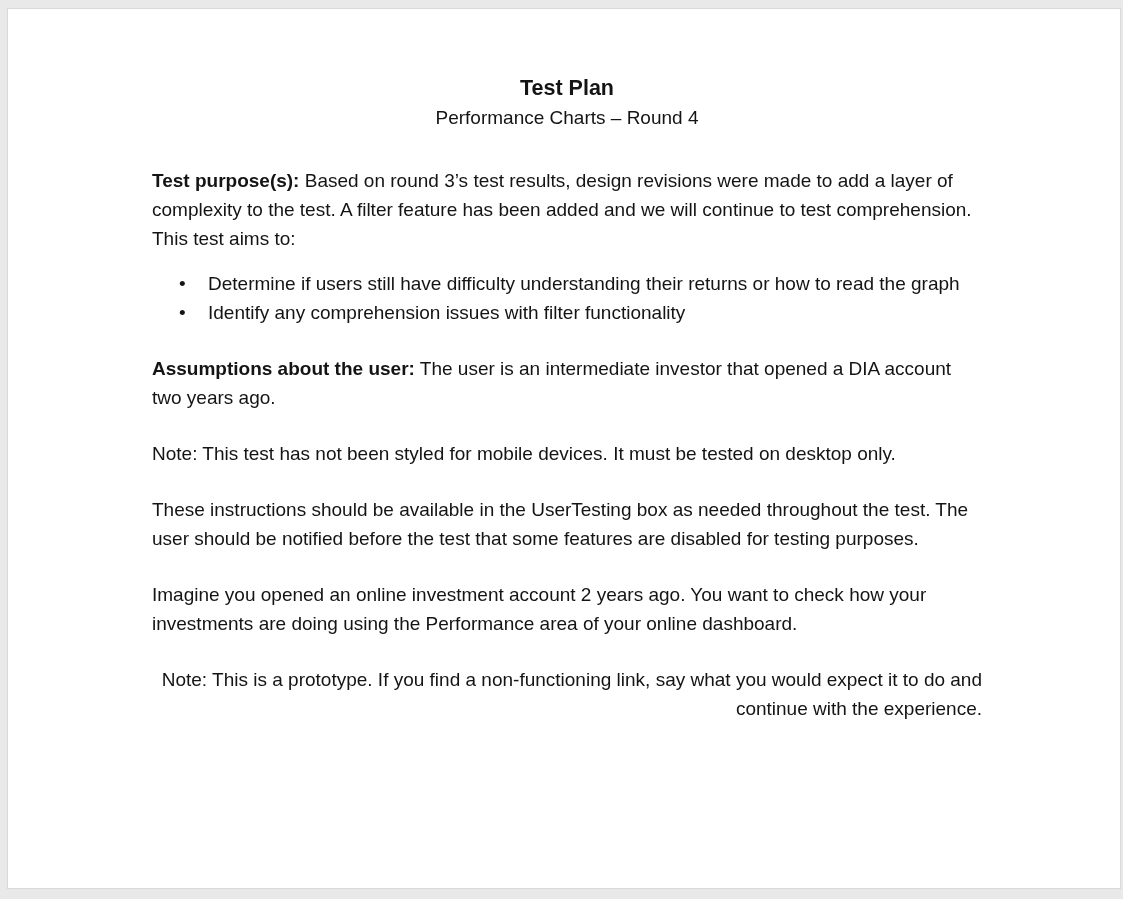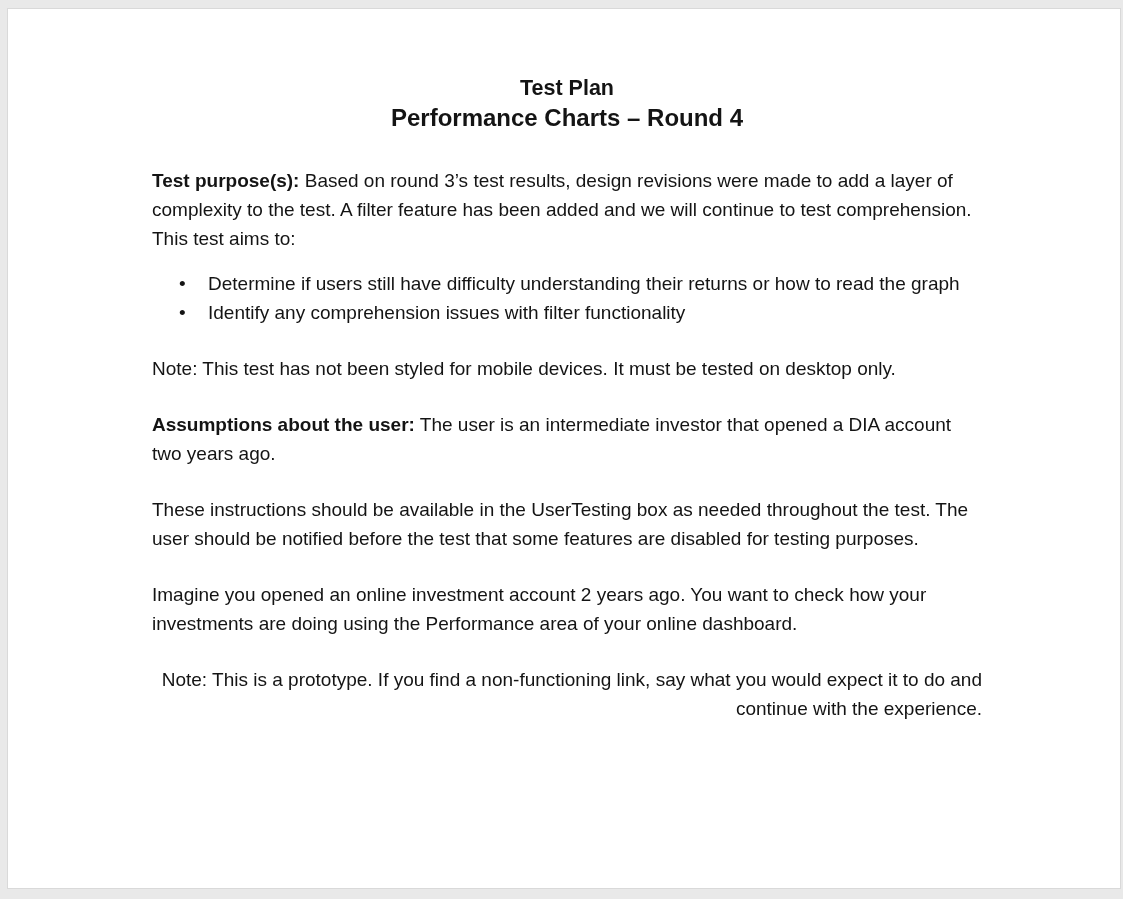--- a/index.html
+++ b/index.html
@@ -39,23 +39,23 @@
     text-align: center;
     margin-bottom: 33px;
   }
   .doc-title {
     font-size: 21.5px;
     line-height: 30px;
     font-weight: bold;
     margin: 0;
   }
   .doc-subtitle {
-    font-size: 24px;
+    font-size: 19px;
     line-height: 30px;
-    font-weight: bold;
+    font-weight: normal;
     margin: 0;
   }
   .block { margin: 0 0 27px 0; }
   .block:last-child { margin-bottom: 0; text-align: right; }
   p { margin: 16px; }
   .lead-bold { font-weight: bold; }
   .italic { }
   ul.bullets {
     margin: 0;
     padding: 0 0 0 72px;
@@ -86,25 +86,25 @@
 
       <div class="block">
         <p><span class="lead-bold">Test purpose(s):</span><span> Based on round 3’s test results, design revisions were made to add a layer of complexity to the test. A filter feature has been added and we will continue to test comprehension. This test aims to:</span></p>
         <ul class="bullets">
           <li>Determine if users still have difficulty understanding their returns or how to read the graph</li>
           <li>Identify any comprehension issues with filter functionality</li>
         </ul>
       </div>
 
       <div class="block">
-        <p>Note: This test has not been styled for mobile devices. It must be tested on desktop only.</p>
+        <p><span class="lead-bold">Assumptions about the user:</span><span> The user is an intermediate investor that opened a DIA account two years ago.</span></p>
       </div>
 
       <div class="block">
-        <p><span class="lead-bold">Assumptions about the user:</span><span> The user is an intermediate investor that opened a DIA account two years ago.</span></p>
+        <p>Note: This test has not been styled for mobile devices. It must be tested on desktop only.</p>
       </div>
 
       <div class="block">
         <p class="italic">These instructions should be available in the UserTesting box as needed throughout the test. The user should be notified before the test that some features are disabled for testing purposes.</p>
       </div>
 
       <div class="block">
         <p>Imagine you opened an online investment account 2 years ago. You want to check how your investments are doing using the Performance area of your online dashboard.</p>
       </div>
 

